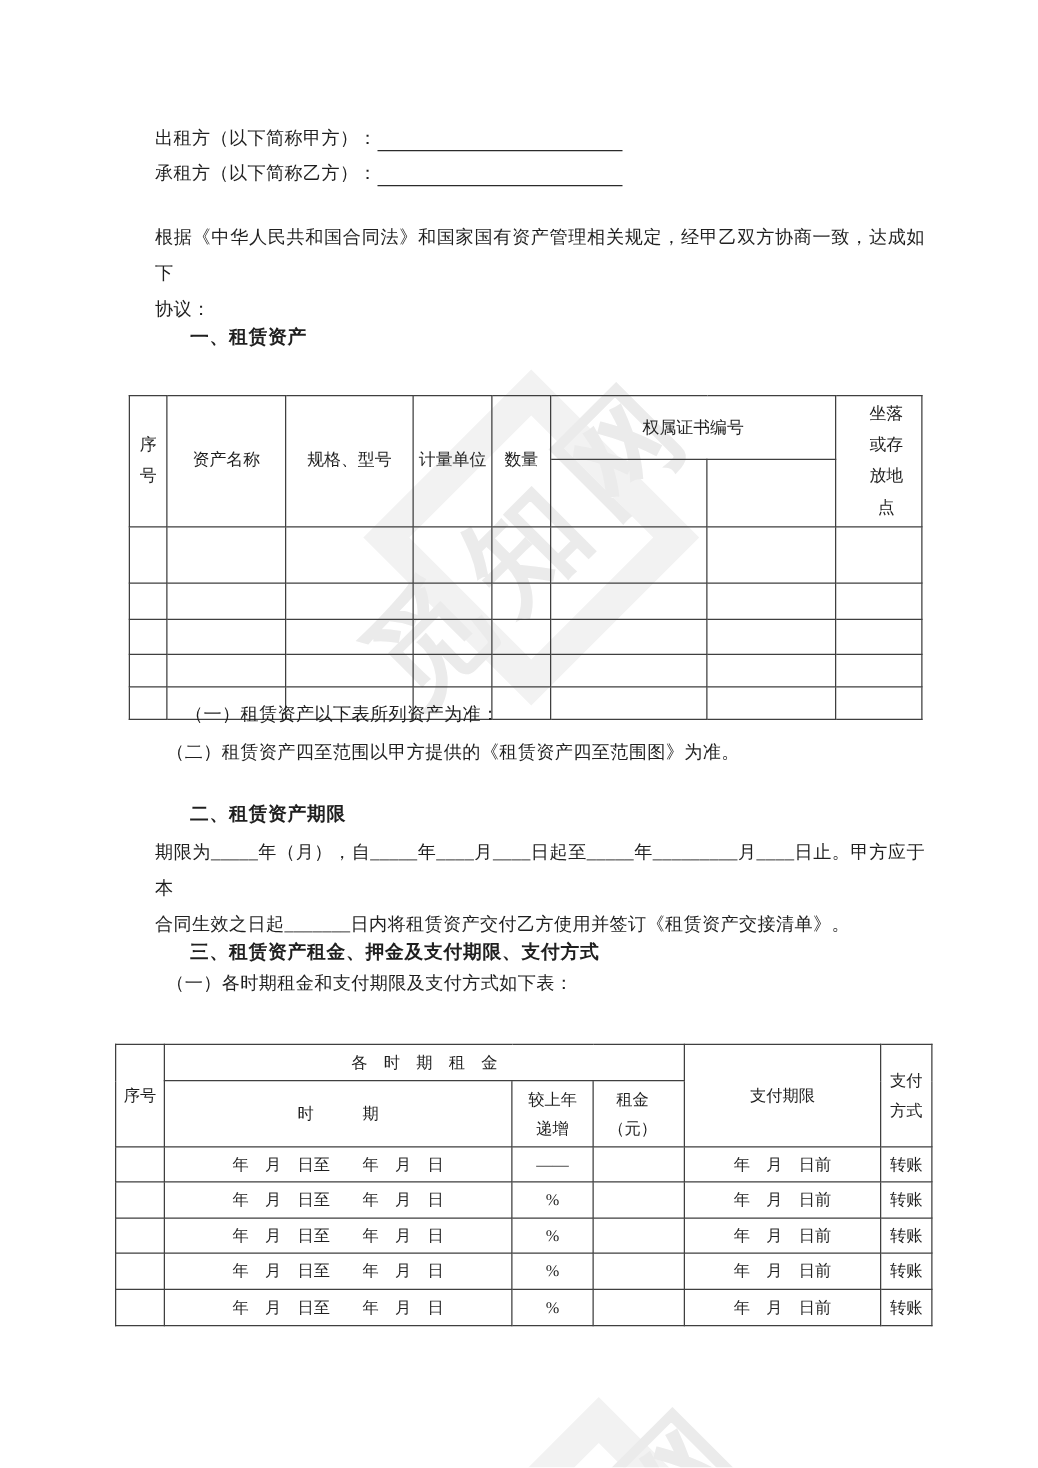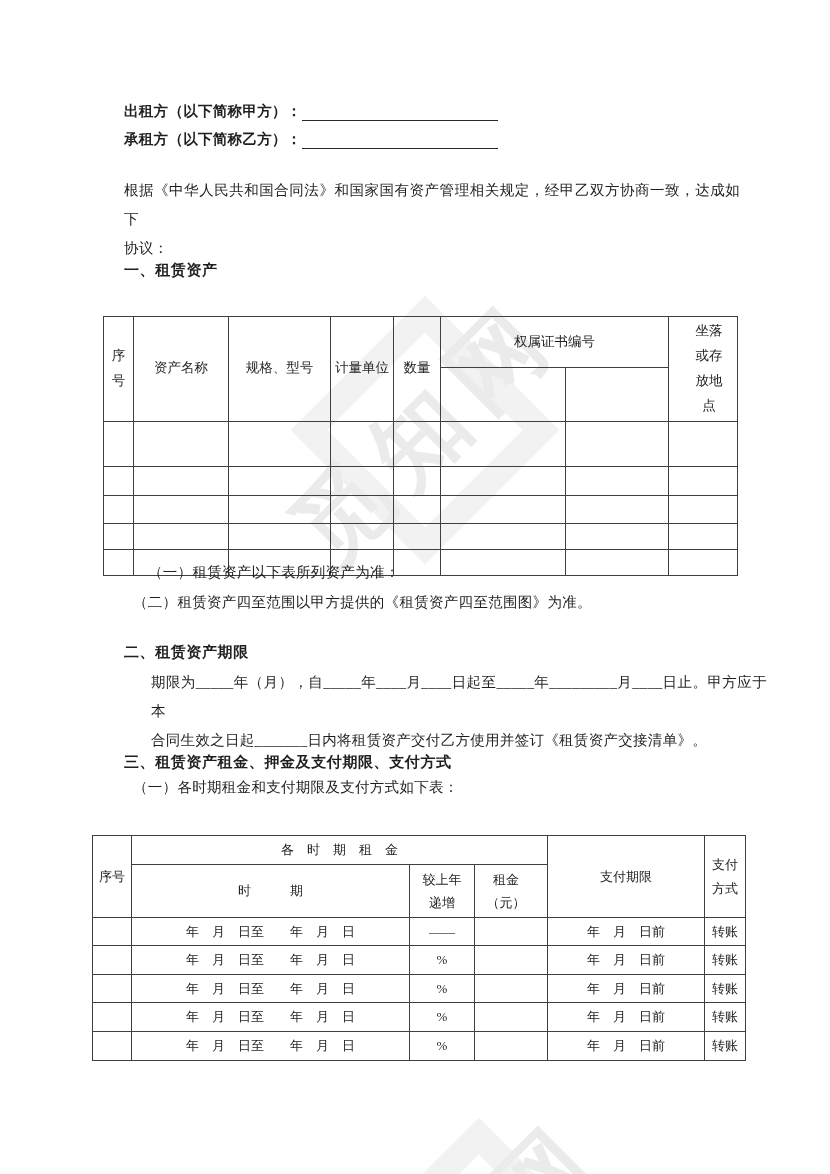--- a/index.html
+++ b/index.html
@@ -20,28 +20,28 @@
   }
   .wm-text {
     position:absolute; width:360px; height:110px;
     display:flex; align-items:center; justify-content:center;
     transform:rotate(-45deg);
     font-size:92px; font-weight:bold; letter-spacing:16px;
     color:#ebebeb; white-space:nowrap; line-height:1;
   }
 
   
-  .party-line { font-size:14.5px; letter-spacing:.3px; line-height:20px; white-space:nowrap;font-weight:bold; }
+  .party-line { font-size:14.5px; letter-spacing:.3px; line-height:20px; white-space:nowrap; }
   .blank-line {
     display:inline-block; width:196px; height:15px;
     border-bottom:1px solid #2b2b2b; vertical-align:bottom;
   }
   .para { font-size:14.5px; letter-spacing:.3px; line-height:29px; width:616px; }
   .jline { text-align:justify; text-align-last:justify; }
-  .heading { font-size:15px; font-weight:bold; letter-spacing:.6px; line-height:19px; white-space:nowrap; }
+  .heading { font-size:15px; font-weight:bold; letter-spacing:.6px; line-height:19px; white-space:nowrap;margin-left:28px; }
   .note { font-size:14.5px; letter-spacing:.3px; line-height:19px; white-space:nowrap; }
 
   
   table { border-collapse:collapse; table-layout:fixed; background:transparent; }
   td {
     border:1px solid #3f3f3f; text-align:center; vertical-align:middle;
     padding:2px 4px; line-height:1.85; overflow:hidden;
     font-size:13.5px; color:#1f1f1f; background:transparent;
   }
   .t2 td { font-size:13px; line-height:1.8; }
@@ -148,21 +148,21 @@
           <td></td>
           <td></td>
       </tr>
     </tbody>
   </table>
 
   <div class="abs note" style="left:148px; top:563px;">（一）租赁资产以下表所列资产为准：</div>
   <div class="abs note" style="left:133px; top:593px;">（二）租赁资产四至范围以甲方提供的《租赁资产四至范围图》为准。</div>
 
   <div class="abs heading" style="left:124px; top:643px;">二、租赁资产期限</div>
-  <div class="abs para" style="left:124px; top:668px;margin-left:27px;">
+  <div class="abs para" style="left:124px; top:668px;">
     <div class="jline">期限为_____年（月），自_____年____月____日起至_____年_________月____日止。甲方应于本</div>
     <div>合同生效之日起_______日内将租赁资产交付乙方使用并签订《租赁资产交接清单》。</div>
   </div>
 
   <div class="abs heading" style="left:124px; top:753px;">三、租赁资产租金、押金及支付期限、支付方式</div>
   <div class="abs note" style="left:133px; top:778px;">（一）各时期租金和支付期限及支付方式如下表：</div>
 
   <table class="abs t2" style="left:92px; top:835px; width:653px;">
     <colgroup>
       <col style="width:39px">

